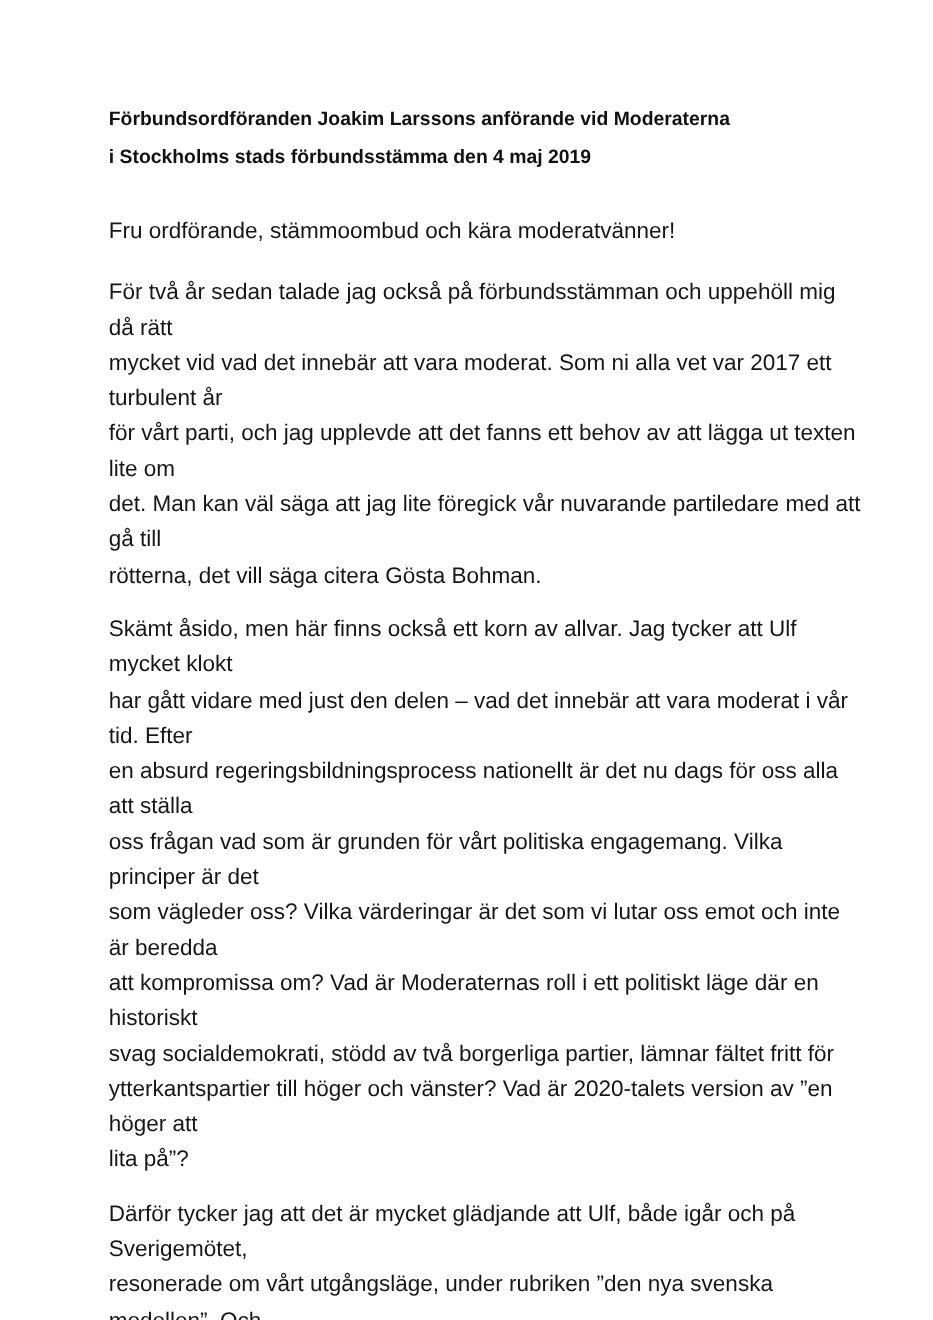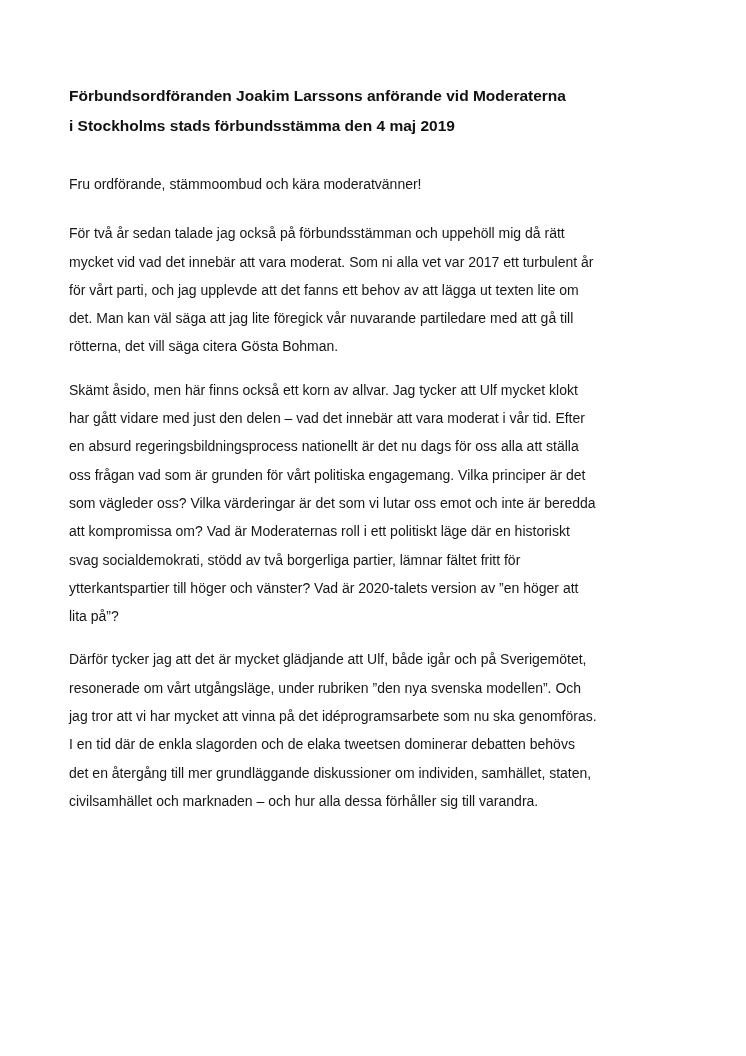--- a/index.html
+++ b/index.html
@@ -11,35 +11,35 @@
     height: 1056px;
     background: #ffffff;
     font-family: "Liberation Sans", sans-serif;
     color: #161616;
     overflow: hidden;
   }
   .page {
     box-sizing: border-box;
     width: 746px;
     height: 1056px;
-    padding: 81px 56px 0 69px;
+    padding: 81px 56px 0 87px;
     background: #ffffff;
   }
   .doc-title {
     margin: 0 0 29px 0;
     font-size: 15.5px;
     font-weight: 700;
     line-height: 30px;
     white-space: pre-line;
     max-width: 610px;
     color: #111111;
   }
   .para {
     margin: 0 0 15px 0;
-    font-size: 14px;
+    font-size: 18px;
     font-weight: 400;
     line-height: 28.3px;
     white-space: pre-line;
     max-width: 603px;
     color: #161616;
   }
   .para.greeting {
     margin-bottom: 21px;
   }
 </style>

